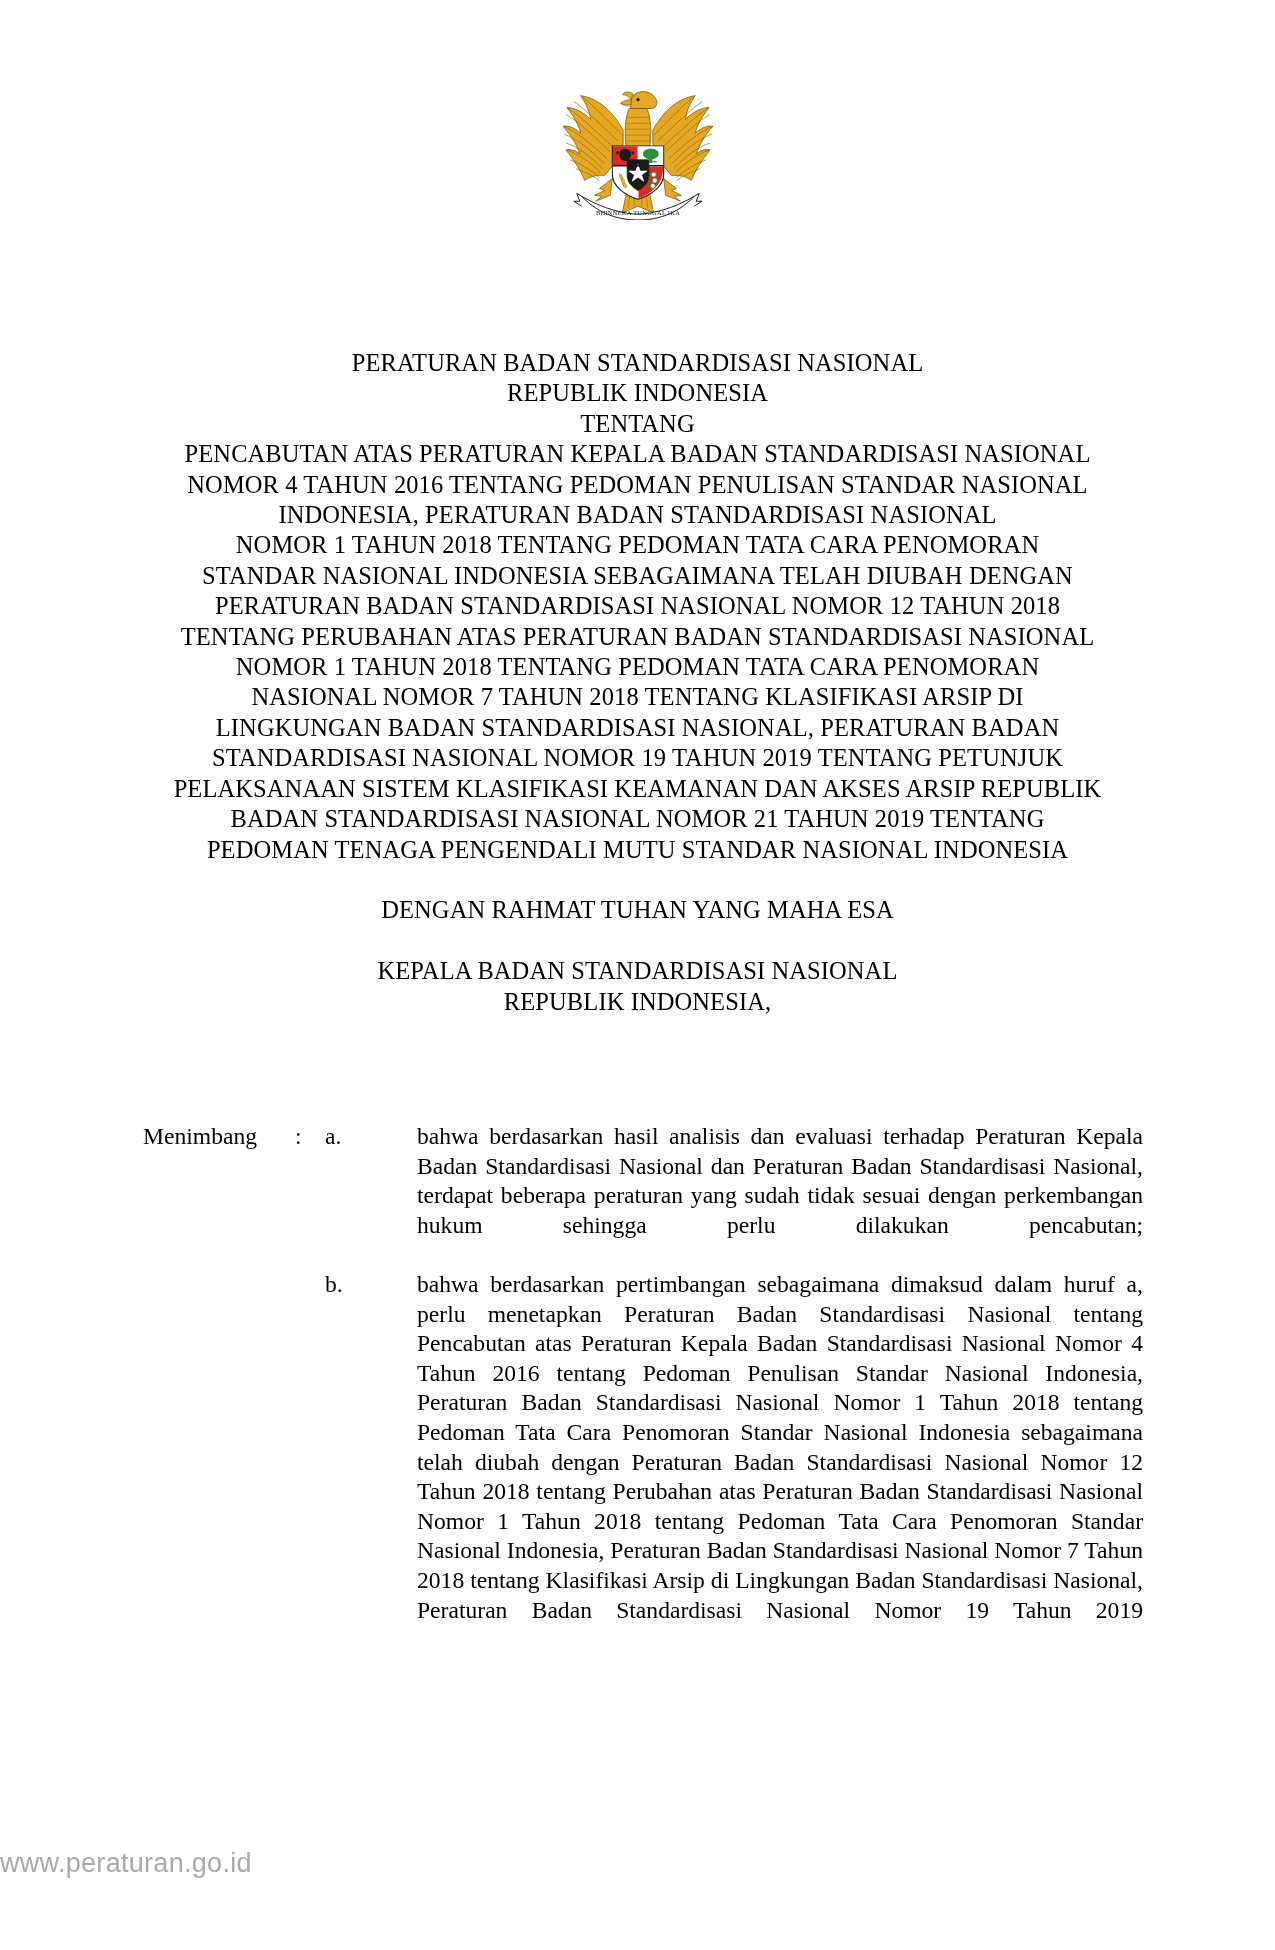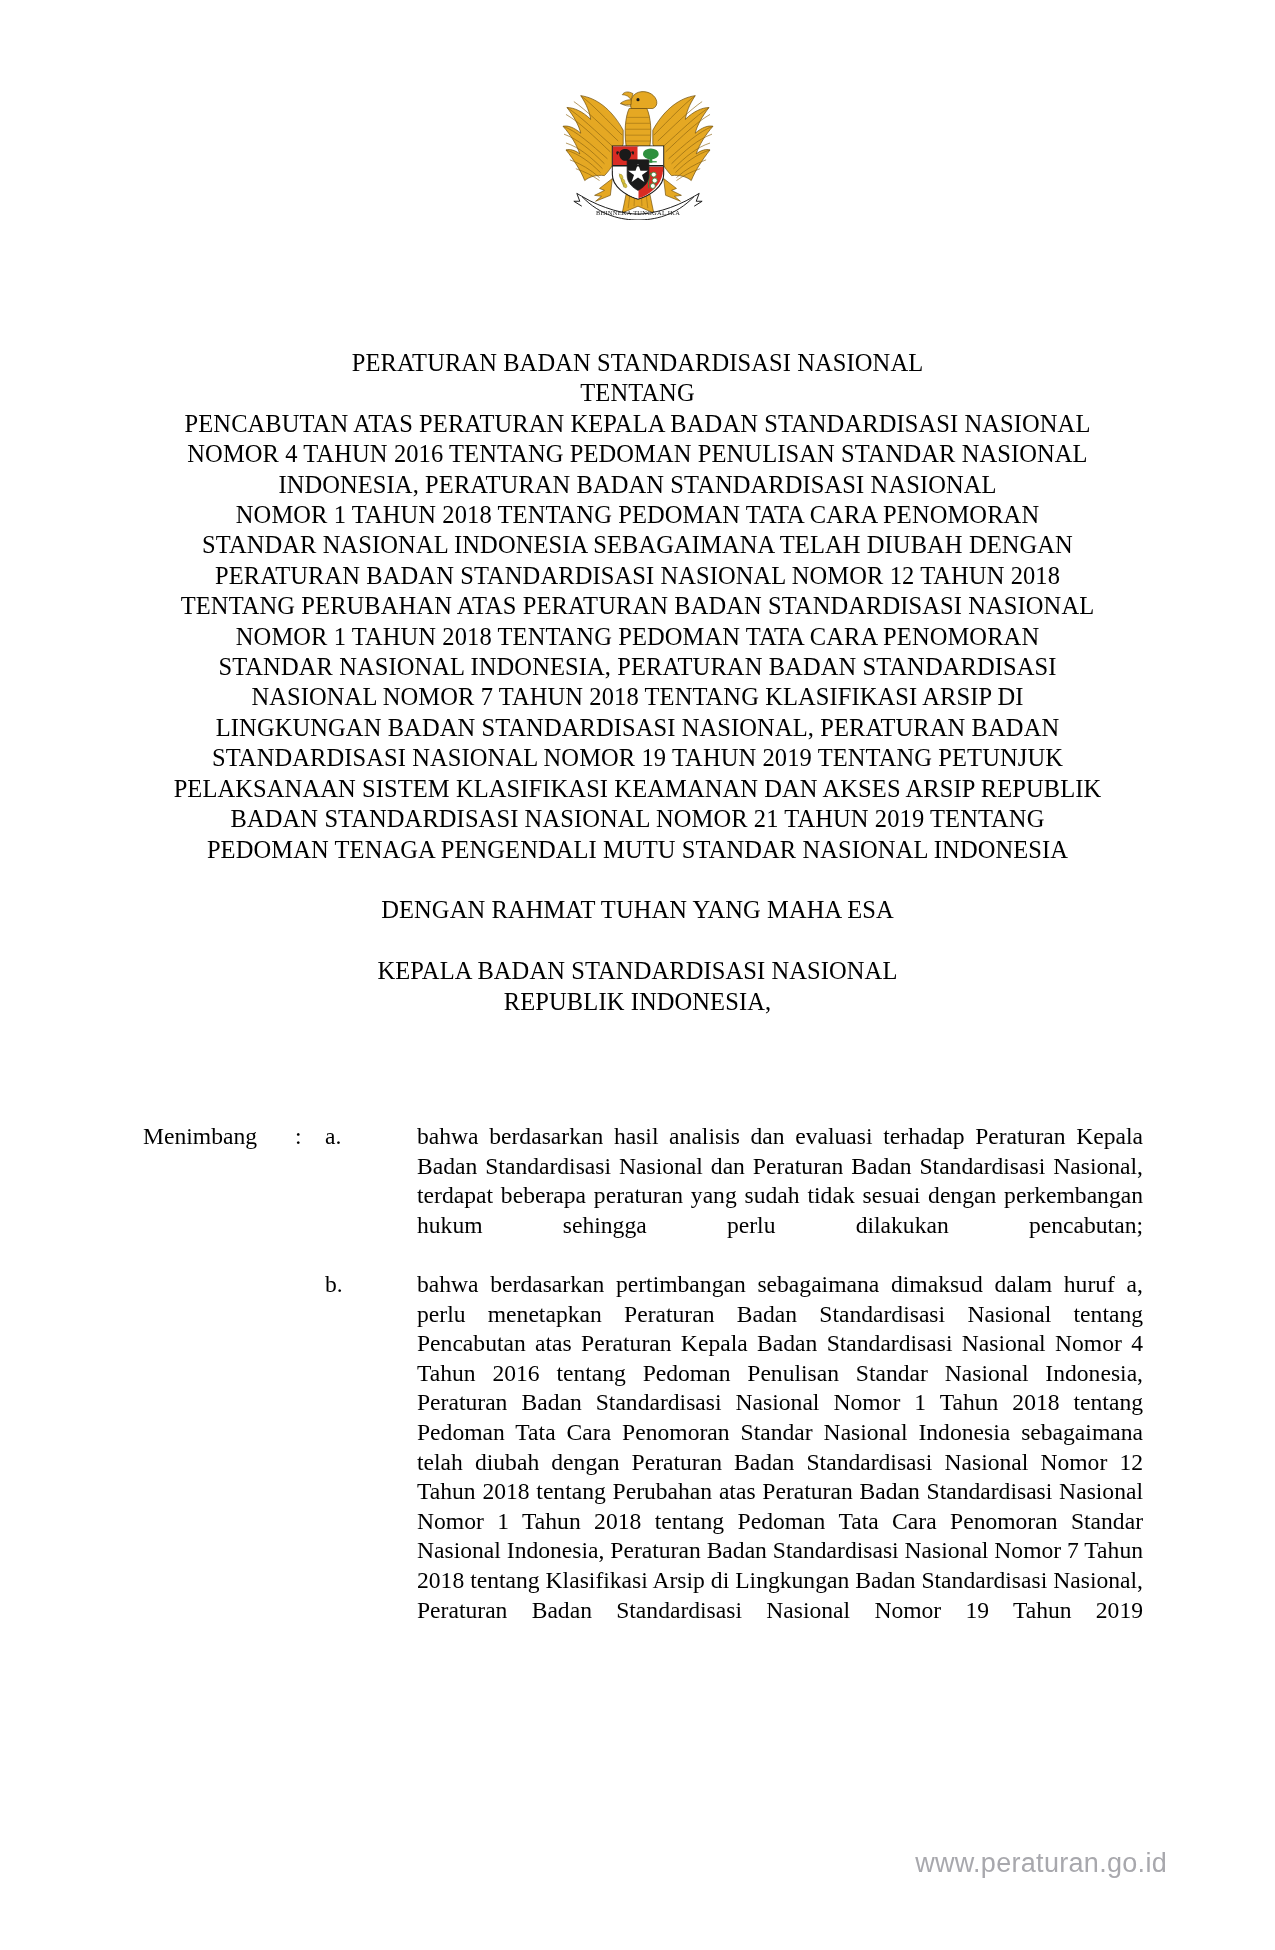--- a/index.html
+++ b/index.html
@@ -90,21 +90,21 @@
     display: inline-block;
     width: 100%;
   }
 
   
   .watermark {
     position: absolute;
     left: 0;
     top: 1848px;
     width: 1275px;
-    text-align: right;
+    text-align: left;
     padding-right: 108px;
     box-sizing: border-box;
     font-family: "Liberation Sans", "DejaVu Sans", sans-serif;
     font-size: 27px;
     color: #a8a8ad;
     letter-spacing: 0.3px;
   }
 </style>
 </head>
 <body>
@@ -232,30 +232,30 @@
                  C236 292 192 300 160 300 C128 300 84 292 46 252 Z" fill="#FFFFFF" stroke="#1A1A1A" stroke-width="2"></path>
         <path d="M46 252 L36 246 L42 262 L30 262 L46 272" fill="#FFFFFF" stroke="#1A1A1A" stroke-width="2"></path>
         <path d="M274 252 L284 246 L278 262 L290 262 L274 272" fill="#FFFFFF" stroke="#1A1A1A" stroke-width="2"></path>
         <text x="160" y="290" font-family="'Liberation Serif', serif" font-size="13" text-anchor="middle" fill="#1A1A1A" letter-spacing="0.6">BHINNEKA TUNGGAL IKA</text>
       </g>
     </svg>
   </div>
 
   <div class="title-block">
     <span class="tline">PERATURAN BADAN STANDARDISASI NASIONAL</span>
+    <span class="tline">REPUBLIK INDONESIA</span>
     <span class="tline">TENTANG</span>
     <span class="tline">PENCABUTAN ATAS PERATURAN KEPALA BADAN STANDARDISASI NASIONAL</span>
     <span class="tline">NOMOR 4 TAHUN 2016 TENTANG PEDOMAN PENULISAN STANDAR NASIONAL</span>
     <span class="tline">INDONESIA, PERATURAN BADAN STANDARDISASI NASIONAL</span>
     <span class="tline">NOMOR 1 TAHUN 2018 TENTANG PEDOMAN TATA CARA PENOMORAN</span>
     <span class="tline">STANDAR NASIONAL INDONESIA SEBAGAIMANA TELAH DIUBAH DENGAN</span>
     <span class="tline">PERATURAN BADAN STANDARDISASI NASIONAL NOMOR 12 TAHUN 2018</span>
     <span class="tline">TENTANG PERUBAHAN ATAS PERATURAN BADAN STANDARDISASI NASIONAL</span>
     <span class="tline">NOMOR 1 TAHUN 2018 TENTANG PEDOMAN TATA CARA PENOMORAN</span>
-    <span class="tline">STANDAR NASIONAL INDONESIA, PERATURAN BADAN STANDARDISASI</span>
     <span class="tline">NASIONAL NOMOR 7 TAHUN 2018 TENTANG KLASIFIKASI ARSIP DI</span>
     <span class="tline">LINGKUNGAN BADAN STANDARDISASI NASIONAL, PERATURAN BADAN</span>
     <span class="tline">STANDARDISASI NASIONAL NOMOR 19 TAHUN 2019 TENTANG PETUNJUK</span>
     <span class="tline">PELAKSANAAN SISTEM KLASIFIKASI KEAMANAN DAN AKSES ARSIP REPUBLIK</span>
     <span class="tline">BADAN STANDARDISASI NASIONAL NOMOR 21 TAHUN 2019 TENTANG</span>
     <span class="tline">PEDOMAN TENAGA PENGENDALI MUTU STANDAR NASIONAL INDONESIA</span>
 
     <span class="gap-line"></span>
     <span class="tline">DENGAN RAHMAT TUHAN YANG MAHA ESA</span>
     <span class="gap-line"></span>

